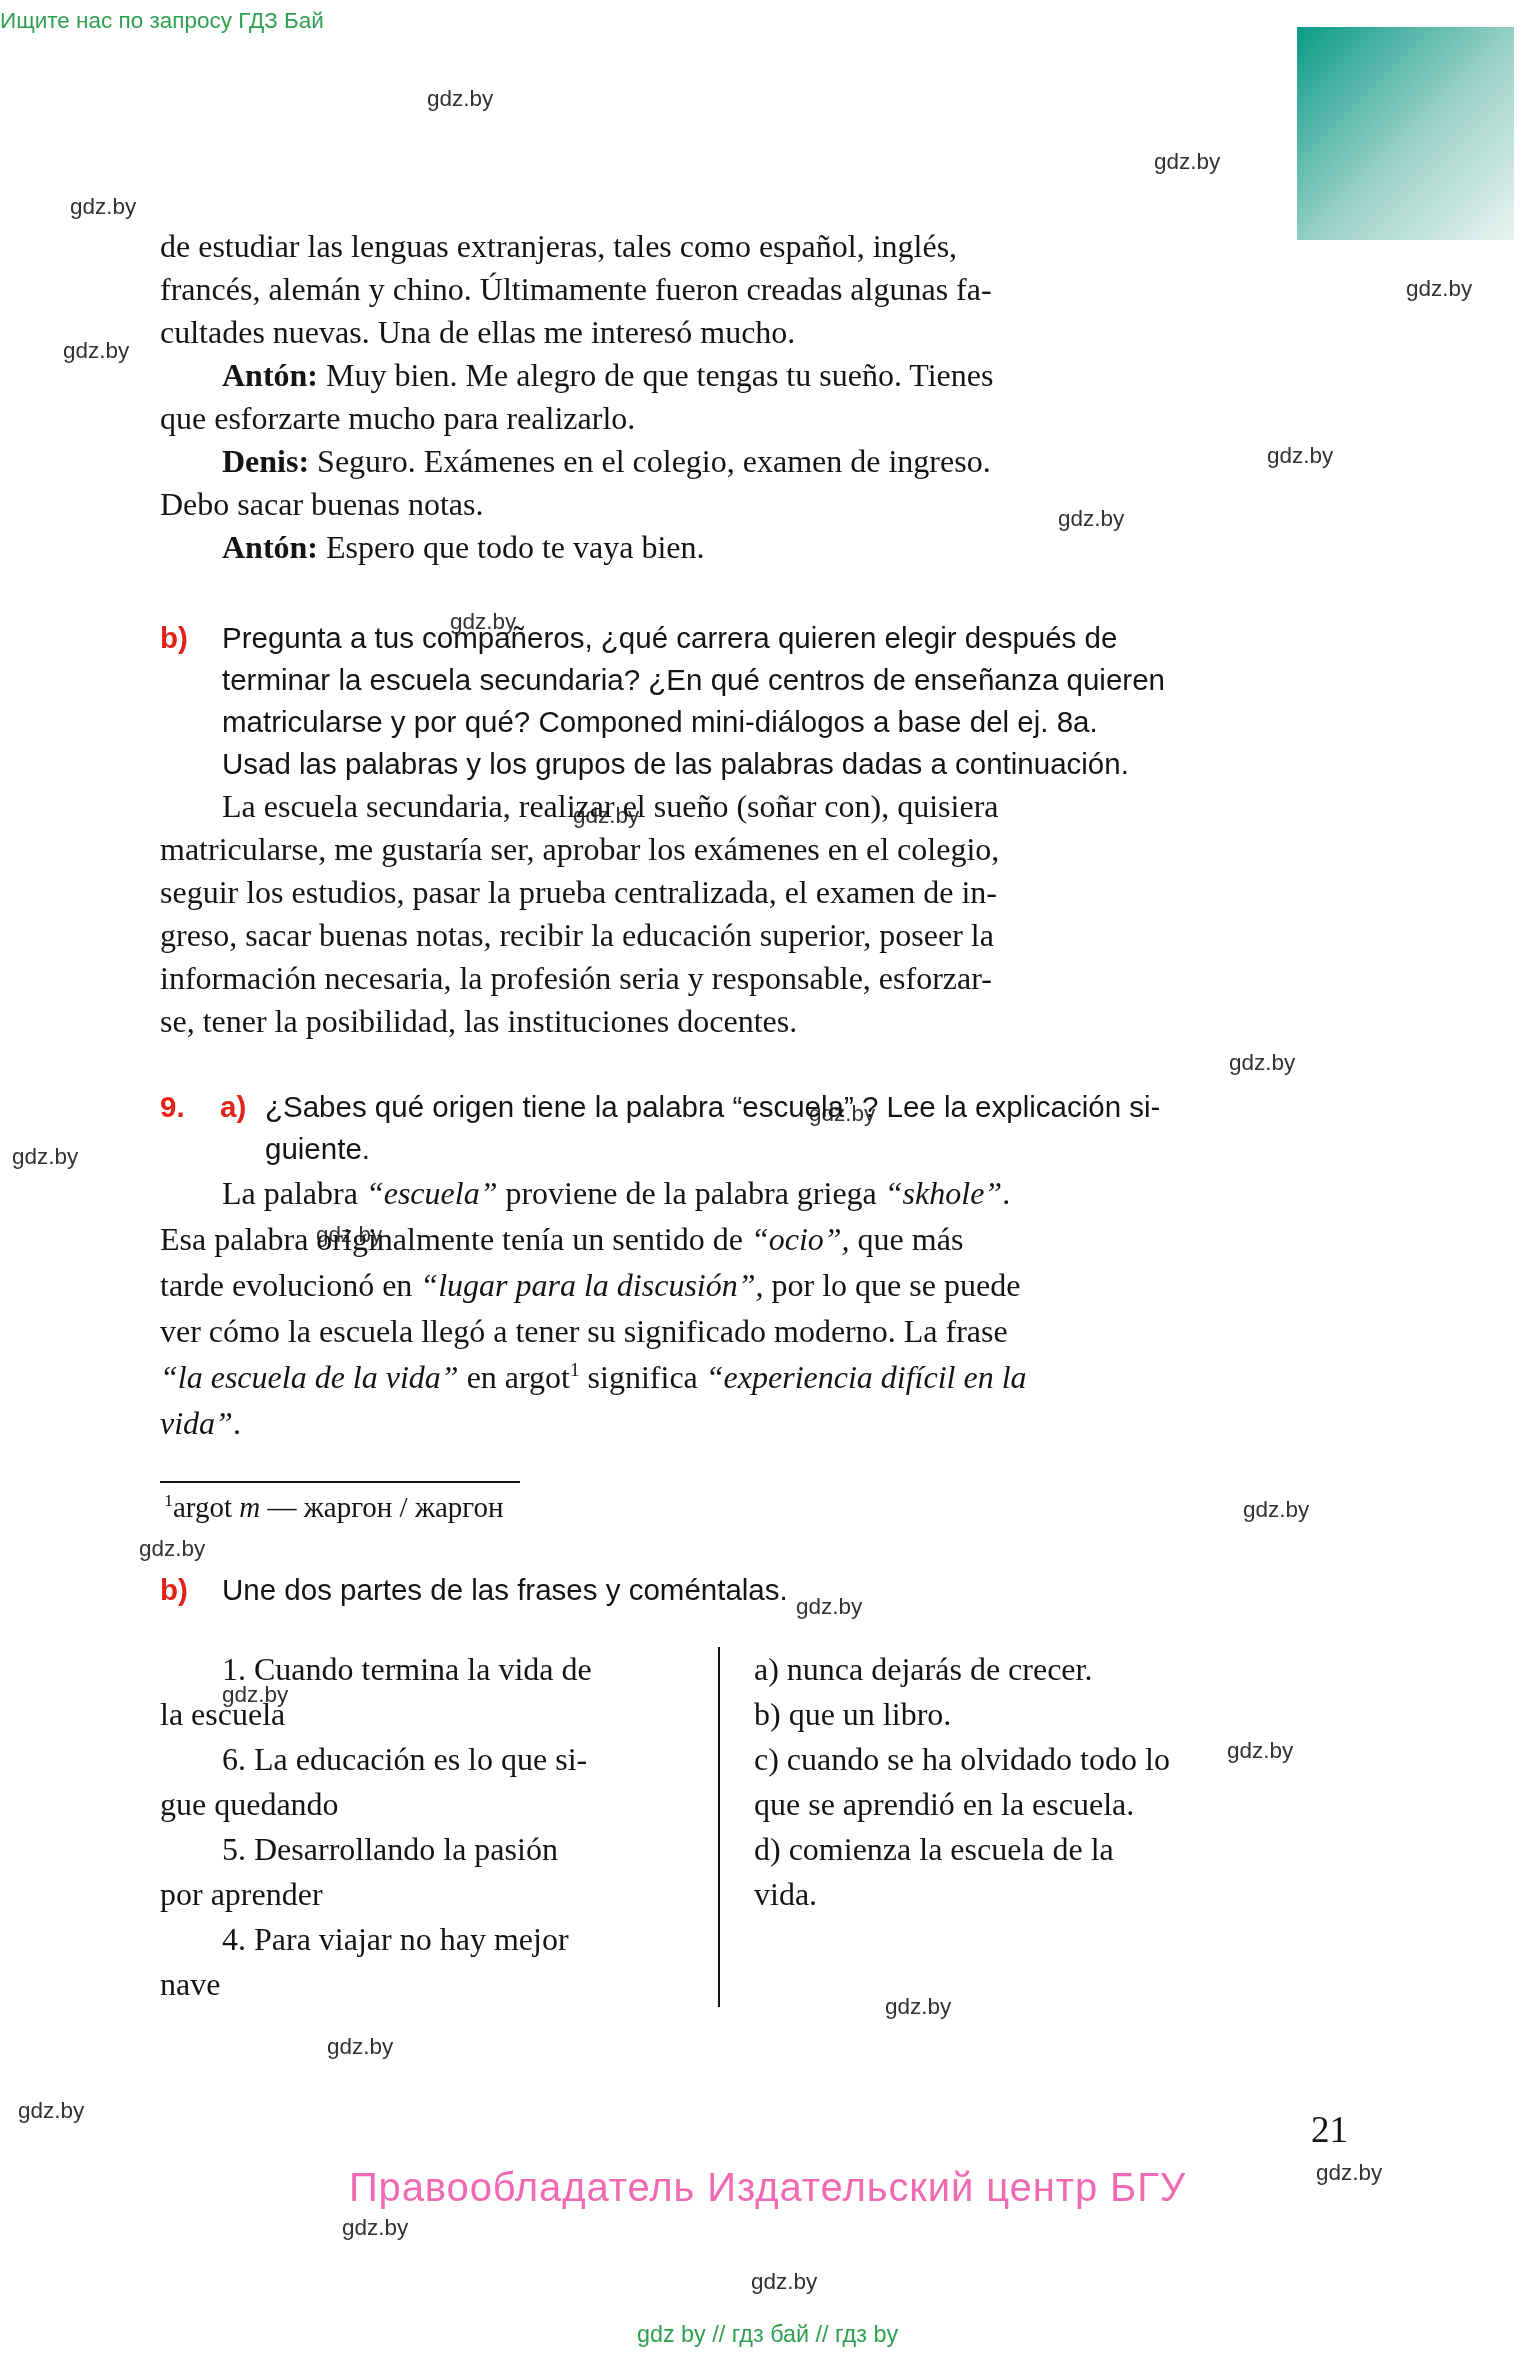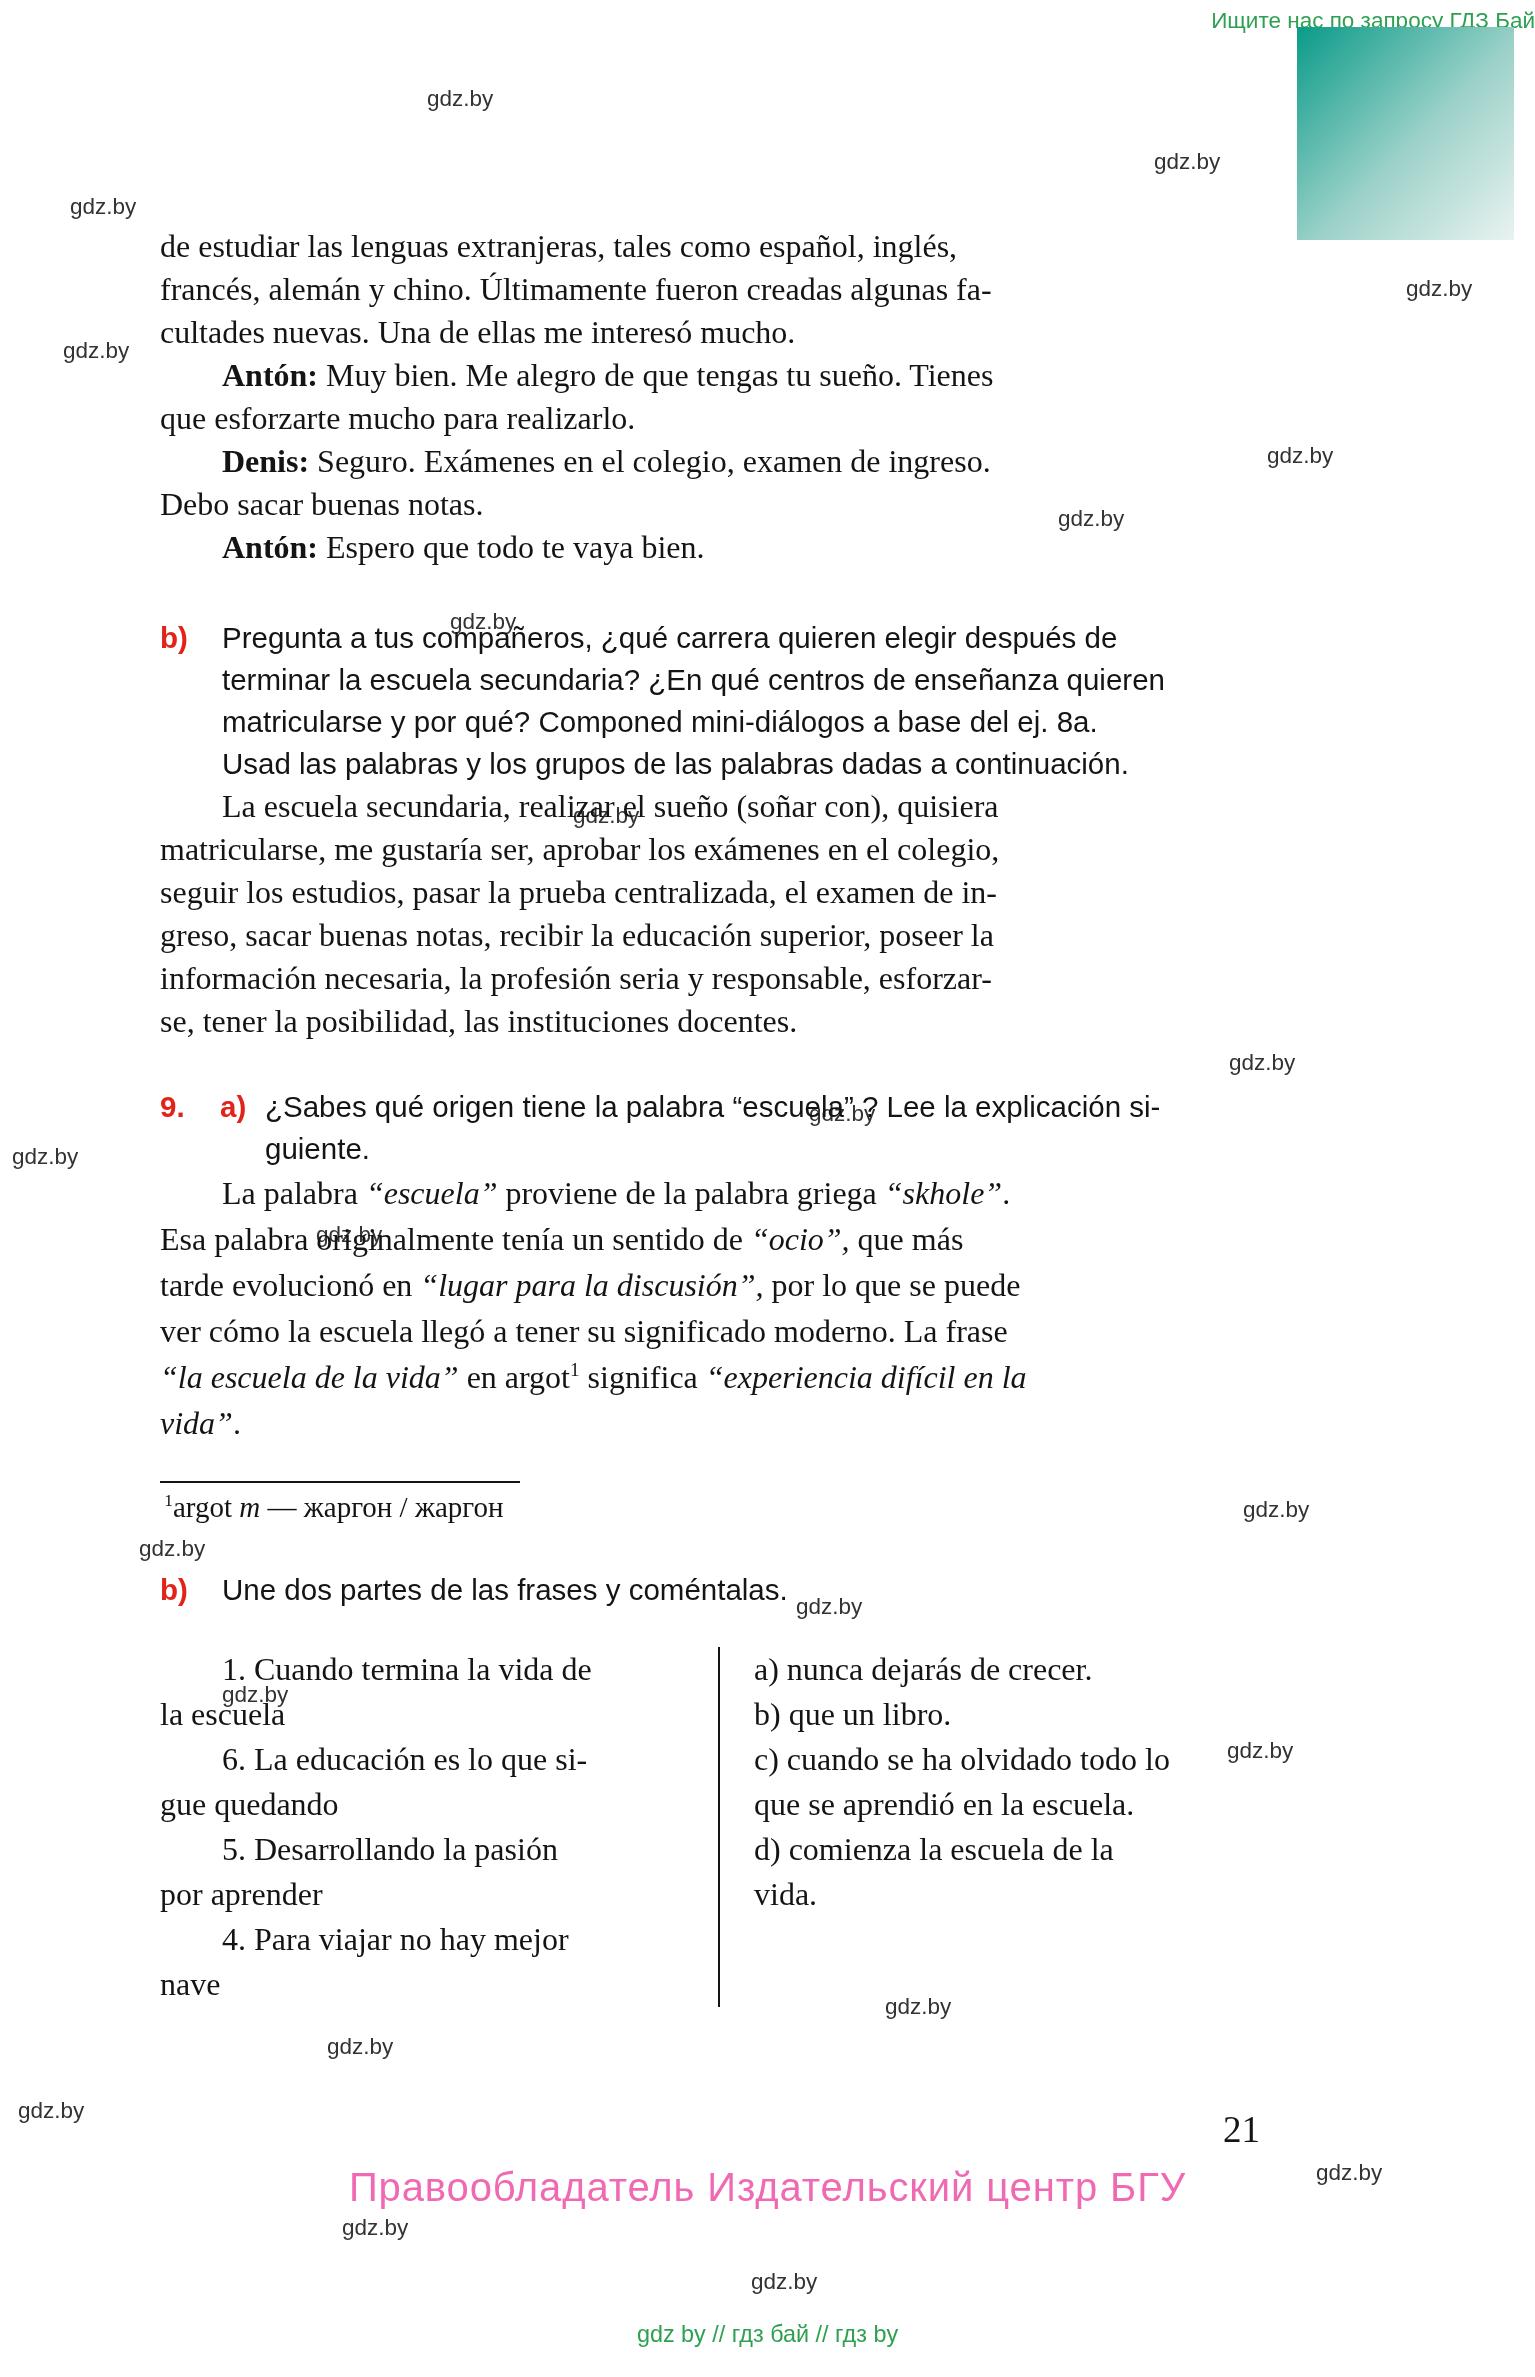--- a/index.html
+++ b/index.html
@@ -7,21 +7,21 @@
     position:relative;
     width:1535px;height:2377px;
     background:#ffffff;
     overflow:hidden;
     color:var(--text,#141414);
     font-family:"Liberation Serif",serif;
   }
   
   .top-banner{
     position:absolute;top:7px;left:0;width:100%;
-    text-align:right;
+    text-align:left;
     font:22.5px/1.2 "Liberation Sans",sans-serif;
     color:var(--banner-green,#2fa052);
   }
   .corner-gradient{
     position:absolute;top:27px;left:1297px;width:217px;height:213px;
     background:linear-gradient(135deg,var(--gradient-dark,#0a9b89) 0%,#9ed2c9 55%,var(--gradient-light,#e9f3f1) 100%);
   }
   #wm-layer{position:absolute;inset:0;pointer-events:none;}
   .wm{
     position:absolute;
@@ -65,21 +65,21 @@
     font:32px/45px "Liberation Serif",serif;
   }
   .col-left{
     flex:0 0 551px;
     padding-right:7px;
     border-right:2.6px solid #141414;
   }
   .col-right{flex:1;padding-left:34px;}
   
   .page-number{
-    position:absolute;left:1223px;top:2110px;
+    position:absolute;left:1311px;top:2110px;
     font:37px/1.1 "Liberation Serif",serif;
   }
   .publisher{
     position:absolute;top:2163px;left:0;width:100%;
     text-align:center;
     font:40px/1.2 "Liberation Sans",sans-serif;
     letter-spacing:0.9px;
     color:var(--publisher-pink,#f06ab3);
   }
   .bottom-banner{

